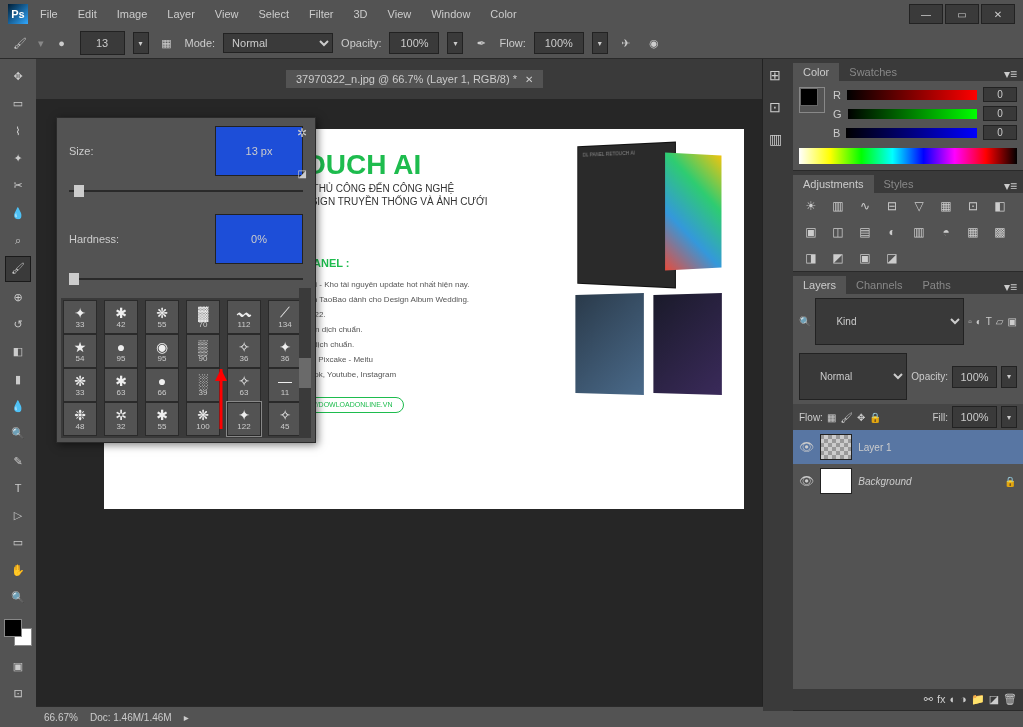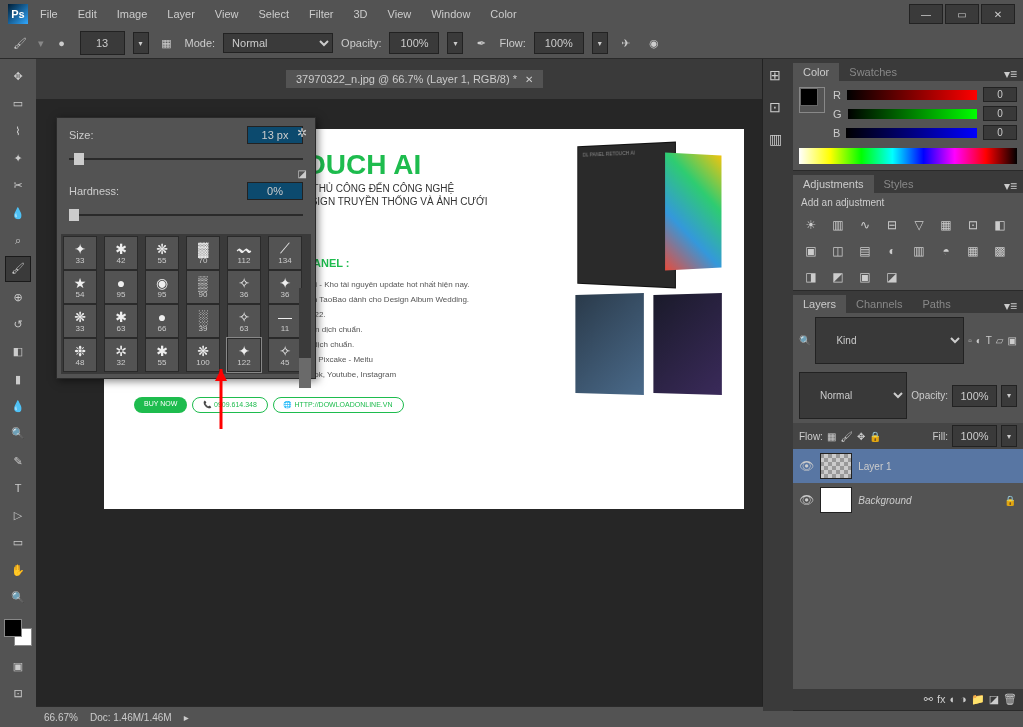--- a/index.html
+++ b/index.html
@@ -39,21 +39,21 @@
 .doc-pill{background:#1ebc4e;color:#fff;padding:3px 10px;border-radius:10px;font-size:7px}
 .doc-pill-out{border:1px solid #1ebc4e;color:#1ebc4e;padding:3px 10px;border-radius:10px;font-size:7px}
 .doc-boxes{position:absolute;right:20px;top:15px;display:flex;flex-direction:column;gap:10px}
 .box3d{width:150px;height:140px;position:relative}
 .box-dark{width:90px;height:130px;background:#2a2a2a;transform:perspective(400px) rotateY(-15deg);position:absolute;left:0;border:1px solid #111;font-size:5px;color:#888;padding:5px}
 .box-color{width:60px;height:115px;background:linear-gradient(45deg,#e74c3c,#3498db,#2ecc71,#f1c40f);transform:perspective(400px) rotateY(20deg);position:absolute;right:0;top:10px}
 .box-row{display:flex;gap:8px}
 .small-box{width:70px;height:100px;background:#3a3a3a;transform:perspective(400px) rotateY(-12deg);position:relative}
 .brush-panel{position:absolute;top:58px;left:20px;width:258px;background:#535353;border:1px solid #2a2a2a;z-index:100;box-shadow:2px 2px 8px rgba(0,0,0,0.5)}
 .bp-row{display:flex;align-items:center;padding:8px 12px;gap:10px}
-.bp-input{background:#0c4a6e;border:1px solid #222;color:#ccc;padding:2px;width:50px;text-align:center;font-size:11px}
+.bp-input{background:#1d4ed8;border:1px solid #222;color:#ccc;padding:18px;width:50px;text-align:center;font-size:11px}
 .bp-slider{flex:1;height:14px;position:relative}
 .bp-slider-track{height:2px;background:#2a2a2a;position:absolute;top:6px;left:0;right:0}
 .bp-slider-thumb{width:10px;height:12px;background:#ccc;position:absolute;top:1px;cursor:pointer}
 .bp-gear{position:absolute;right:8px;top:8px;font-size:12px}
 .bp-arrow{position:absolute;right:8px;top:50px;font-size:10px}
 .bp-grid{display:grid;grid-template-columns:repeat(6,1fr);gap:0;padding:2px;background:#3a3a3a;margin:4px}
 .bp-brush{width:32px;height:32px;display:flex;flex-direction:column;align-items:center;justify-content:center;border:1px solid #2a2a2a;background:#535353;cursor:pointer;font-size:8px;color:#ccc;position:relative}
 .bp-brush-shape{width:18px;height:14px;display:flex;align-items:center;justify-content:center;font-size:14px;color:#eee}
 .bp-scroll{width:12px;background:#3a3a3a;position:absolute;right:4px;top:170px;bottom:4px}
 .bp-scroll-thumb{background:#6a6a6a;height:30px;width:100%}
@@ -411,21 +411,20 @@
           <div class="spectrum"></div>
         </div>
       </div>
 
       <div class="panel">
         <div class="panel-tabs">
           <div class="panel-tab active">Adjustments</div>
           <div class="panel-tab">Styles</div>
           <div class="panel-menu">▾≡</div>
         </div>
-        <div class="adj-title">Add an adjustment</div>
         <div class="adj-grid">
           <div class="adj-icon">☀</div>
           <div class="adj-icon">▥</div>
           <div class="adj-icon">∿</div>
           <div class="adj-icon">⊟</div>
           <div class="adj-icon">▽</div>
           <div class="adj-icon">▦</div>
           <div class="adj-icon">⊡</div>
           <div class="adj-icon">◧</div>
         </div>

